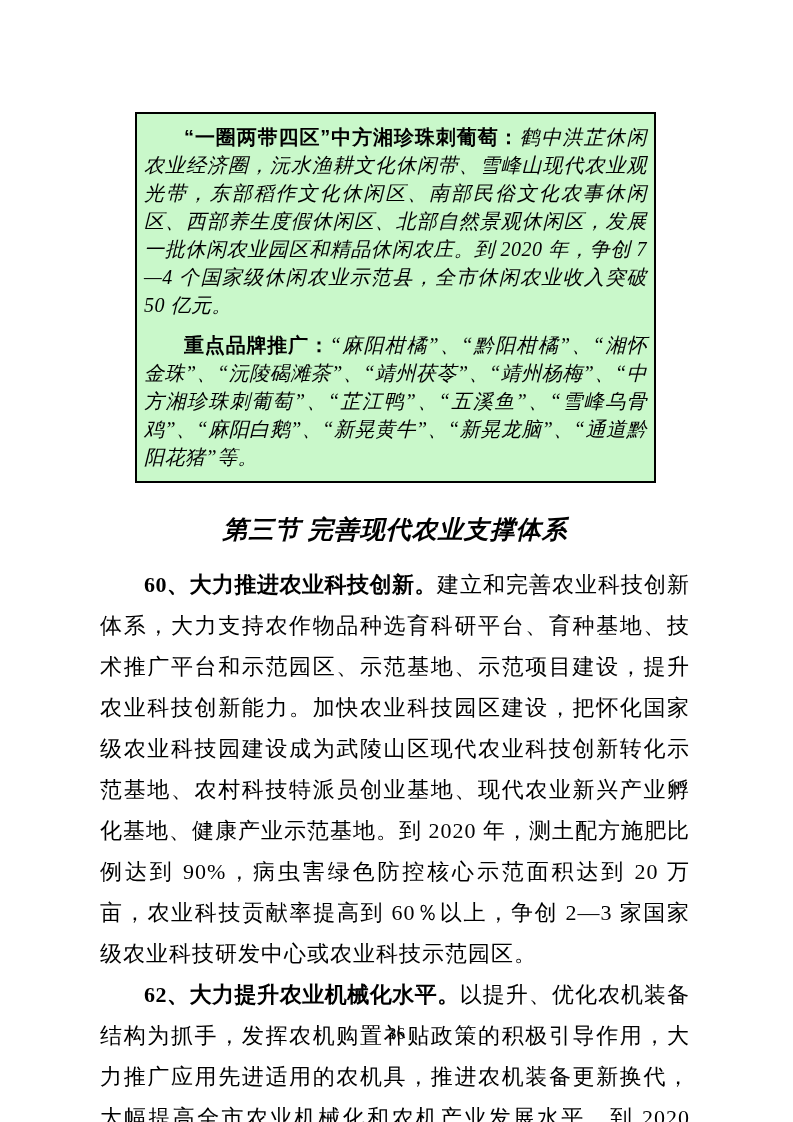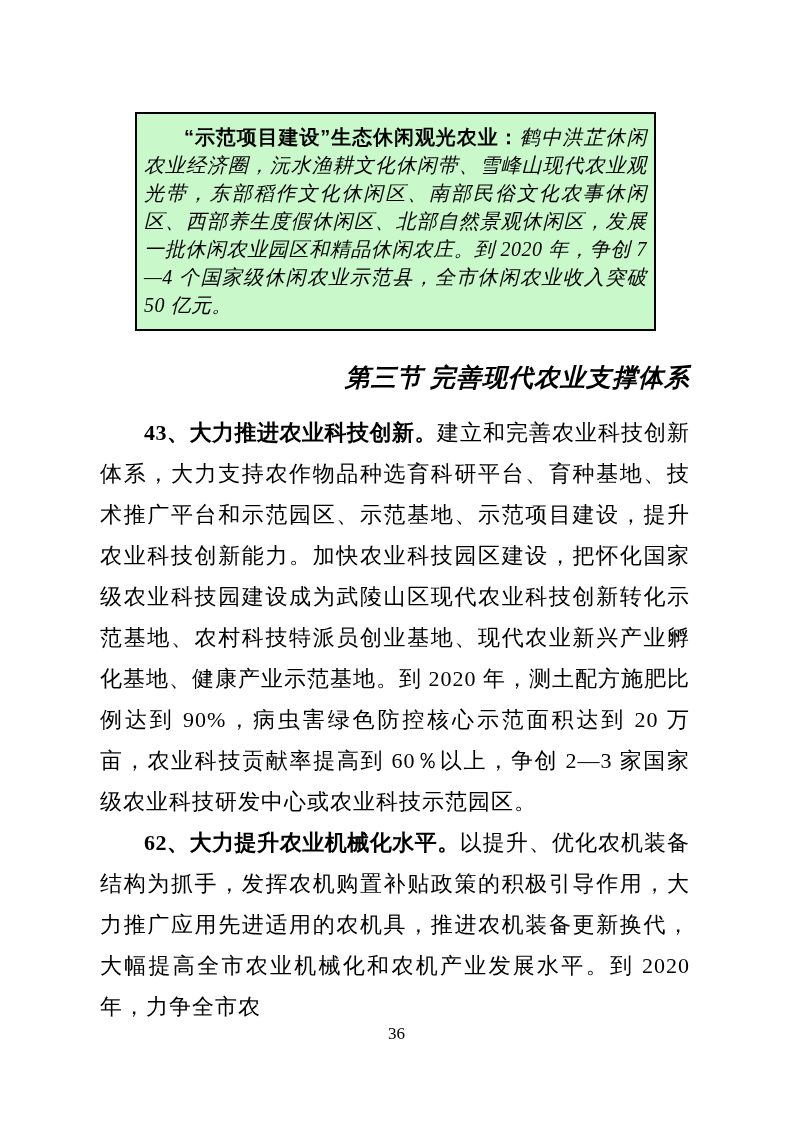--- a/index.html
+++ b/index.html
@@ -37,21 +37,21 @@
   .box-para + .box-para { margin-top: 12px; }
   .box-lead {
     font-style: normal;
     font-weight: bold;
     font-family: "Liberation Sans", "DejaVu Sans", sans-serif; 
     letter-spacing: 0;
   }
   
   .section-heading {
     margin-top: 30px;
-    text-align: right;
+    text-align: center;
     font-size: 25px;
     font-weight: bold;
     font-style: italic;              
     letter-spacing: 1px;
   }
   
   .body-para {
     margin-top: 0;
     font-size: 22px;
     line-height: 41px;
@@ -71,26 +71,27 @@
     font-size: 17px;
   }
 </style>
 </head>
 <body>
 
 <div class="page">
   <div class="content">
 
     <div class="green-box" style="background: rgb(201, 248, 202); border-color: rgb(0, 0, 0);">
-      <p class="box-para"><span class="box-lead">“示范项目建设”生态休闲观光农业：</span><span>鹤中洪芷休闲农业经济圈，沅水渔耕文化休闲带、雪峰山现代农业观光带，东部稻作文化休闲区、南部民俗文化农事休闲区、西部养生度假休闲区、北部自然景观休闲区，发展一批休闲农业园区和精品休闲农庄。到 2020 年，争创 7—4 个国家级休闲农业示范县，全市休闲农业收入突破 50 亿元。</span></p>
+      <p class="box-para"><span class="box-lead">“一圈两带四区”中方湘珍珠刺葡萄：</span><span>鹤中洪芷休闲农业经济圈，沅水渔耕文化休闲带、雪峰山现代农业观光带，东部稻作文化休闲区、南部民俗文化农事休闲区、西部养生度假休闲区、北部自然景观休闲区，发展一批休闲农业园区和精品休闲农庄。到 2020 年，争创 7—4 个国家级休闲农业示范县，全市休闲农业收入突破 50 亿元。</span></p>
+      <p class="box-para"><span class="box-lead">重点品牌推广：</span><span>“麻阳柑橘”、“黔阳柑橘”、“湘怀金珠”、“沅陵碣滩茶”、“靖州茯苓”、“靖州杨梅”、“中方湘珍珠刺葡萄”、“芷江鸭”、“五溪鱼”、“雪峰乌骨鸡”、“麻阳白鹅”、“新晃黄牛”、“新晃龙脑”、“通道黔阳花猪”等。</span></p>
     </div>
 
     <h2 class="section-heading">第三节 完善现代农业支撑体系</h2>
 
     <div class="body-block">
-      <p class="body-para"><span class="body-lead">43、大力推进农业科技创新。</span><span>建立和完善农业科技创新体系，大力支持农作物品种选育科研平台、育种基地、技术推广平台和示范园区、示范基地、示范项目建设，提升农业科技创新能力。加快农业科技园区建设，把怀化国家级农业科技园建设成为武陵山区现代农业科技创新转化示范基地、农村科技特派员创业基地、现代农业新兴产业孵化基地、健康产业示范基地。到 2020 年，测土配方施肥比例达到 90%，病虫害绿色防控核心示范面积达到 20 万亩，农业科技贡献率提高到 60％以上，争创 2—3 家国家级农业科技研发中心或农业科技示范园区。</span></p>
+      <p class="body-para"><span class="body-lead">60、大力推进农业科技创新。</span><span>建立和完善农业科技创新体系，大力支持农作物品种选育科研平台、育种基地、技术推广平台和示范园区、示范基地、示范项目建设，提升农业科技创新能力。加快农业科技园区建设，把怀化国家级农业科技园建设成为武陵山区现代农业科技创新转化示范基地、农村科技特派员创业基地、现代农业新兴产业孵化基地、健康产业示范基地。到 2020 年，测土配方施肥比例达到 90%，病虫害绿色防控核心示范面积达到 20 万亩，农业科技贡献率提高到 60％以上，争创 2—3 家国家级农业科技研发中心或农业科技示范园区。</span></p>
       <p class="body-para"><span class="body-lead">62、大力提升农业机械化水平。</span><span>以提升、优化农机装备结构为抓手，发挥农机购置补贴政策的积极引导作用，大力推广应用先进适用的农机具，推进农机装备更新换代，大幅提高全市农业机械化和农机产业发展水平。到 2020 年，力争全市农</span></p>
     </div>
 
   </div>
 
   <div class="page-number">36</div>
 </div>
 
 </body></html>

